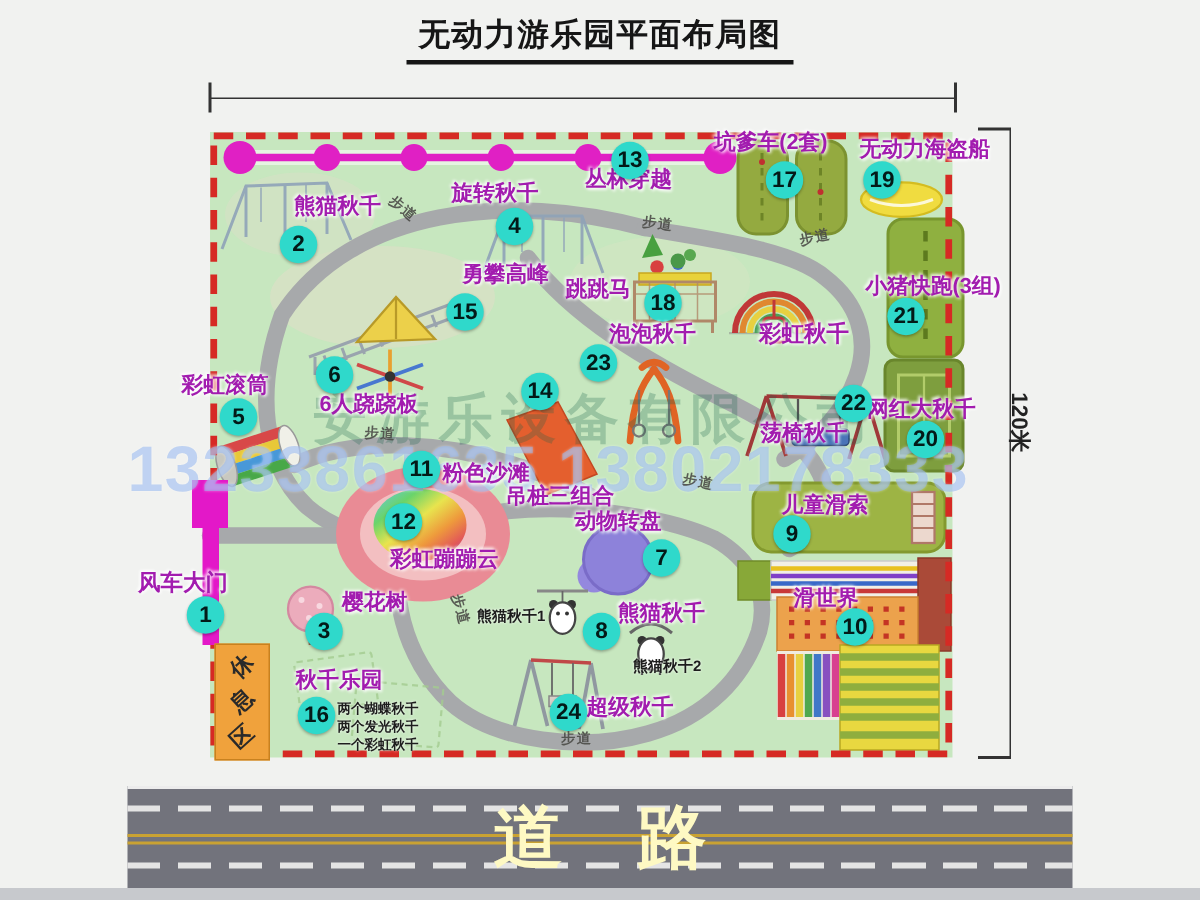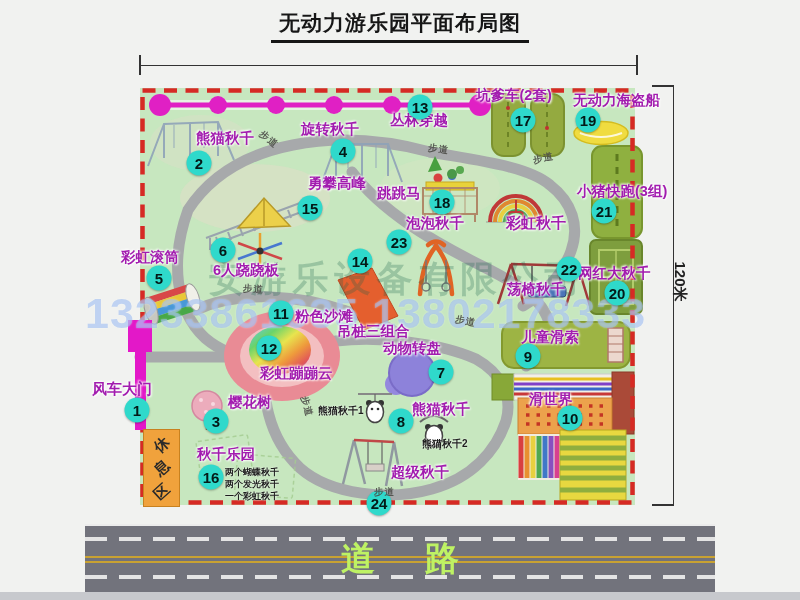--- a/index.html
+++ b/index.html
@@ -29,21 +29,21 @@
     color:rgba(145,180,238,.55);white-space:nowrap;pointer-events:none;text-shadow:0 0 2px rgba(255,255,255,.4);}
   .rest-area{position:absolute;left:3px;top:341px;width:35px;height:70px;background:#f0a23c;border:1px solid #c8811f;
     display:flex;flex-direction:column;align-items:center;justify-content:space-around;padding:3px 0;}
   .rest-area span{font-size:15px;font-weight:700;color:#2a2a2a;transform:rotate(-42deg);line-height:1;}
   
   .road{position:absolute;left:85px;top:524px;width:630px;height:66px;background:#72737c;border-top:2px solid #ececec;border-bottom:2px solid #ececec;}
   .road-dash{position:absolute;left:0;right:0;height:4px;background:repeating-linear-gradient(90deg,#e4e4e4 0 22px,rgba(0,0,0,0) 22px 34px);}
   .road-dash.d1{top:11px;} .road-dash.d2{top:49px;}
   .road-yellow{position:absolute;left:0;right:0;height:2px;background:#c9a232;}
   .road-yellow.y1{top:30px;} .road-yellow.y2{top:35px;}
-  .road-label{position:absolute;left:50%;top:0;transform:translateX(calc(-50% + 25px));line-height:64px;font-size:34px;font-weight:700;color:#bef264;letter-spacing:50px;white-space:nowrap;}
+  .road-label{position:absolute;left:50%;top:0;transform:translateX(calc(-50% + 25px));line-height:64px;font-size:46px;font-weight:700;color:#fef9c3;letter-spacing:50px;white-space:nowrap;}
   .below-road{position:absolute;left:0;top:592px;width:800px;height:8px;background:#c7c9cd;}
 </style>
 </head>
 <body>
 
 <div class="stage">
 
   <div class="title">无动力游乐园平面布局图</div>
 
   <div class="dim-h-line"></div>
@@ -336,21 +336,21 @@
         <div class="badge" style="left: 448px; top: 32px;">19</div>
         <div class="attr-label" style="left: 438px; top: 178px;">网红大秋千</div>
         <div class="badge" style="left: 477px; top: 205px;">20</div>
         <div class="attr-label" style="left: 437px; top: 96px;">小猪快跑(3组)</div>
         <div class="badge" style="left: 464px; top: 123px;">21</div>
         <div class="attr-label" style="left: 367px; top: 194px;">荡椅秋千</div>
         <div class="badge" style="left: 397px; top: 181px; margin-left: 32px;">22</div>
         <div class="attr-label" style="left: 266px; top: 128px;">泡泡秋千</div>
         <div class="badge" style="left: 259px; top: 154px;">23</div>
         <div class="attr-label" style="left: 251px; top: 377px;">超级秋千</div>
-        <div class="badge" style="left: 239px; top: 387px; margin-top: 28px;">24</div>
+        <div class="badge" style="left: 239px; top: 387px;">24</div>
         <div class="attr-label" style="left: 366px; top: 127px; font-size: 15px;">彩虹秋千</div>
         <div class="sub-label" style="left: 178px; top: 316px; font-size: 10px;">熊猫秋千1</div>
         <div class="sub-label" style="left: 282px; top: 349px; font-size: 10px;">熊猫秋千2</div>
         <div class="sub-label" style="left: 85px; top: 378px; font-size: 9px;">两个蝴蝶秋千</div>
         <div class="sub-label" style="left: 85px; top: 390px; font-size: 9px;">两个发光秋千</div>
         <div class="sub-label" style="left: 85px; top: 402px; font-size: 9px;">一个彩虹秋千</div>
         <div class="trail" style="left: 118px; top: 45px; transform: rotate(40deg);">步道</div>
         <div class="trail" style="left: 288px; top: 55px; transform: rotate(8deg);">步道</div>
         <div class="trail" style="left: 393px; top: 64px; transform: rotate(-12deg);">步道</div>
         <div class="trail" style="left: 103px; top: 195px; transform: rotate(4deg);">步道</div>

